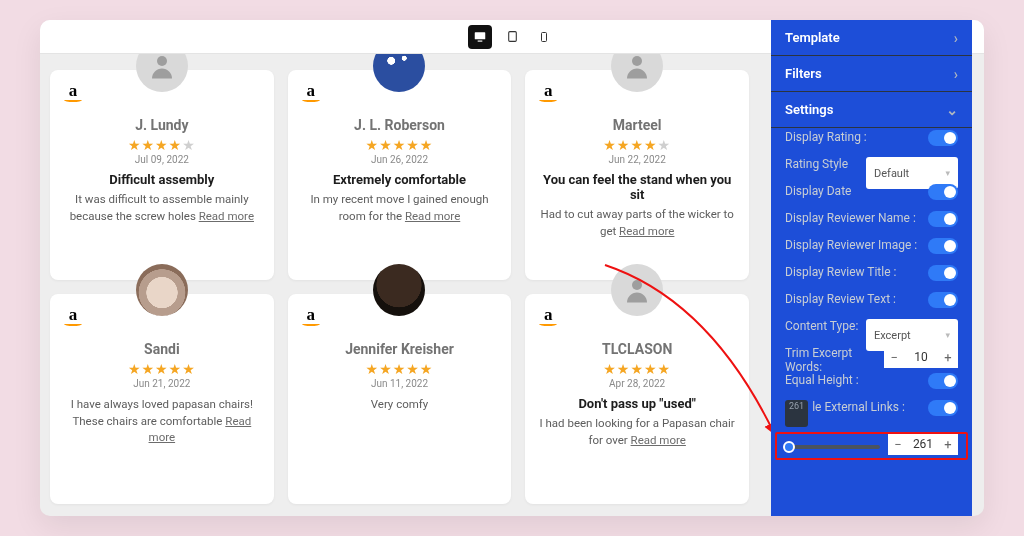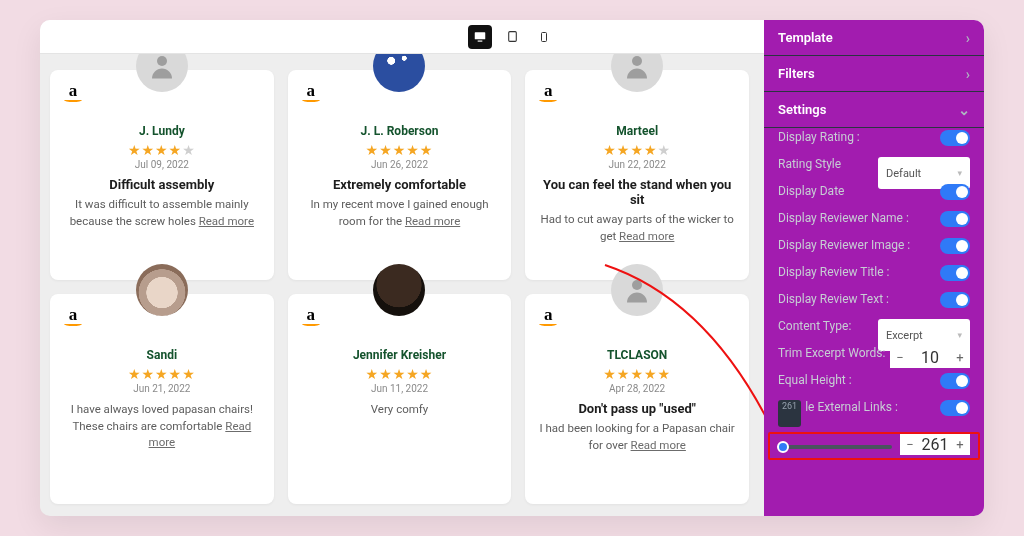--- a/index.html
+++ b/index.html
@@ -12,42 +12,42 @@
   
   .preview{position:absolute;left:0;right:225px;top:34px;bottom:0;overflow:hidden;padding:16px 10px}
   .grid{display:grid;grid-template-columns:repeat(3,1fr);gap:14px}
   .card{background:#fff;border-radius:8px;padding:38px 14px 18px 14px;position:relative;text-align:center;box-shadow:0 1px 3px rgba(0,0,0,.05);min-height:210px}
   .plat{position:absolute;left:12px;top:12px;width:22px;height:22px;display:flex;flex-direction:column;align-items:center;justify-content:center}
   .plat .a{font-family:Georgia,serif;font-weight:bold;font-size:17px;color:#000;line-height:14px}
   .plat .sw{width:18px;height:4px;border-bottom:2px solid #ff9900;border-radius:0 0 50% 50%}
   .avatar{width:52px;height:52px;border-radius:50%;background:#d9d9d9;position:absolute;left:50%;top:-4px;transform:translate(-50%,-50%);overflow:hidden;display:flex;align-items:center;justify-content:center}
   .row2 .avatar{top:-4px}
   .avatar svg{width:30px;height:30px;fill:#9e9e9e}
-  .name{font-weight:700;font-size:12px;color:#14532d;margin-top:16px}
+  .name{font-weight:700;font-size:14px;color:#737373;margin-top:9px}
   .stars{margin:4px 0 1px 0;font-size:14px;letter-spacing:1px}
   .stars .f{color:#f5a623}
   .stars .e{color:#cfcfcf}
   .date{font-size:10px;color:#8a8a8a;margin-bottom:7px}
   .title{font-weight:700;font-size:13px;color:#1d1d1d;margin-bottom:4px}
   .body{font-size:11.5px;color:#5d5d5d;line-height:1.45}
   .rm{text-decoration:underline;color:#6c6c6c;cursor:pointer}
   
-  .sidebar{position:absolute;right:0;top:0;bottom:0;width:220px;background:#a21caf;color:#d9dde2;font-size:12px;overflow:hidden}
+  .sidebar{position:absolute;right:12px;top:0;bottom:0;width:201px;background:#1d4ed8;color:#d9dde2;font-size:12px;overflow:hidden}
   .sec{display:flex;align-items:center;justify-content:space-between;height:36px;padding:0 14px;border-bottom:1px solid #2b3440;font-weight:600;font-size:13px;color:#fff}
   .chev{font-size:14px;color:#aeb6c0}
   .panel{padding:2px 0 8px 0}
   .row{display:flex;justify-content:space-between;height:27px;padding:0 14px}
   .row .lbl{color:#c7cdd4}
   .toggle{width:30px;height:16px;border-radius:10px;background:#2f7af7;position:relative}
   .toggle::after{content:"";position:absolute;right:2px;top:2px;width:12px;height:12px;border-radius:50%;background:#fff}
   .selectish{width:92px;height:22px;background:#fff;border-radius:3px;color:#555;font-size:11px;display:flex;align-items:center;padding:16px 8px;justify-content:space-between}
   .selectish .dd{color:#bbb;font-size:9px}
   .stepper{display:flex;align-items:center;background:#fff;border-radius:3px;height:22px;width:80px}
   .stepper button{width:20px;height:100%;background:#fff;border:none;color:#666;font-size:13px;cursor:pointer}
-  .stepper .val{flex:1;text-align:center;font-size:16px;color:#333}
+  .stepper .val{flex:1;text-align:center;font-size:12px;color:#333}
   .hl{position:absolute;border:2px solid #e11;border-radius:2px;pointer-events:none}
   .arrow{position:absolute;pointer-events:none}
   .slider-track{height:4px;background:#4a5360;border-radius:2px;position:relative;margin-top:6px}
   .slider-fill{position:absolute;left:0;top:0;height:100%;background:#2f7af7;border-radius:2px}
   .slider-knob{position:absolute;top:50%;width:12px;height:12px;border-radius:50%;background:#2f7af7;transform:translate(-50%,-50%);border:2px solid #fff}
   .av-1{background:radial-gradient(circle at 35% 40%, #fff 0 8%, transparent 9%), radial-gradient(circle at 60% 35%, #fff 0 5%, transparent 6%), #2b4ea0}
   .av-4{background:radial-gradient(circle at 50% 55%, #e9d6c8 0 40%, #b79d8d 41% 60%, #8a6c5a 61%)}
   .av-5{background:radial-gradient(circle at 50% 40%, #3b2a20 0 55%, #15100c 56%)}
   .badge{position:absolute;left:8px;bottom:58px;font-size:9px;color:#96a0ad;background:#2b3440;border-radius:3px;padding:1px 4px}
 </style>

